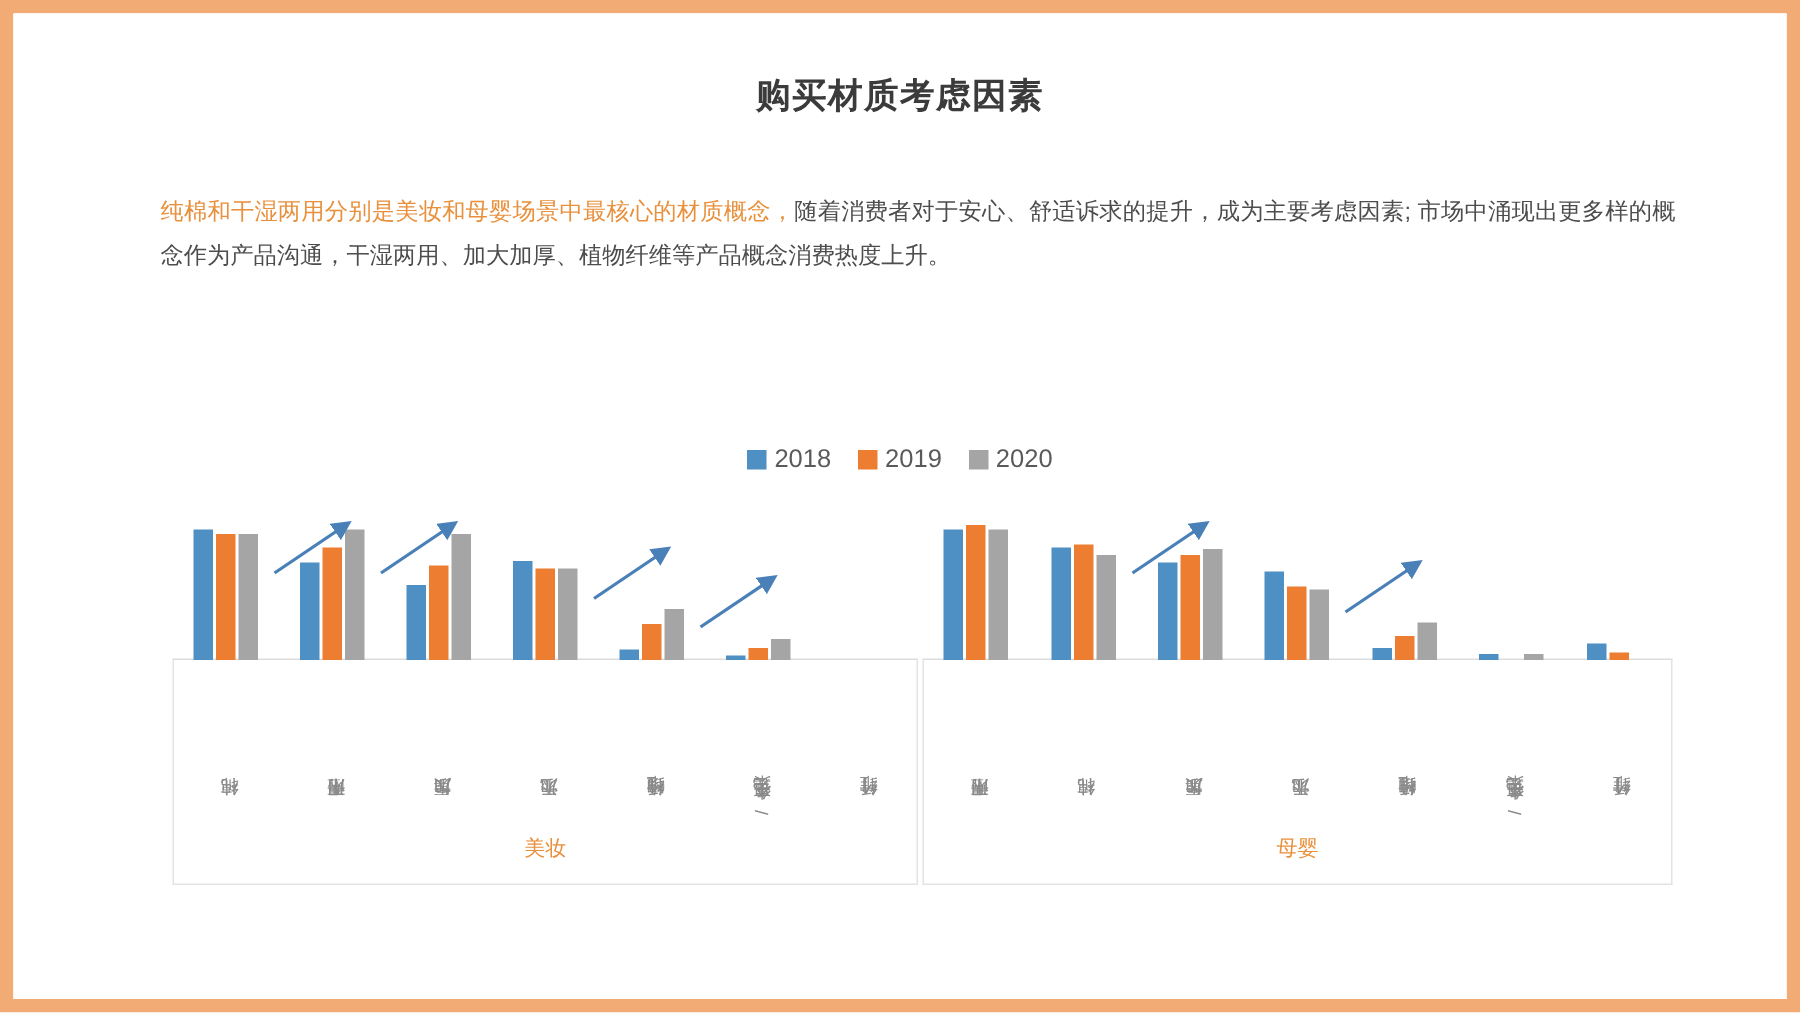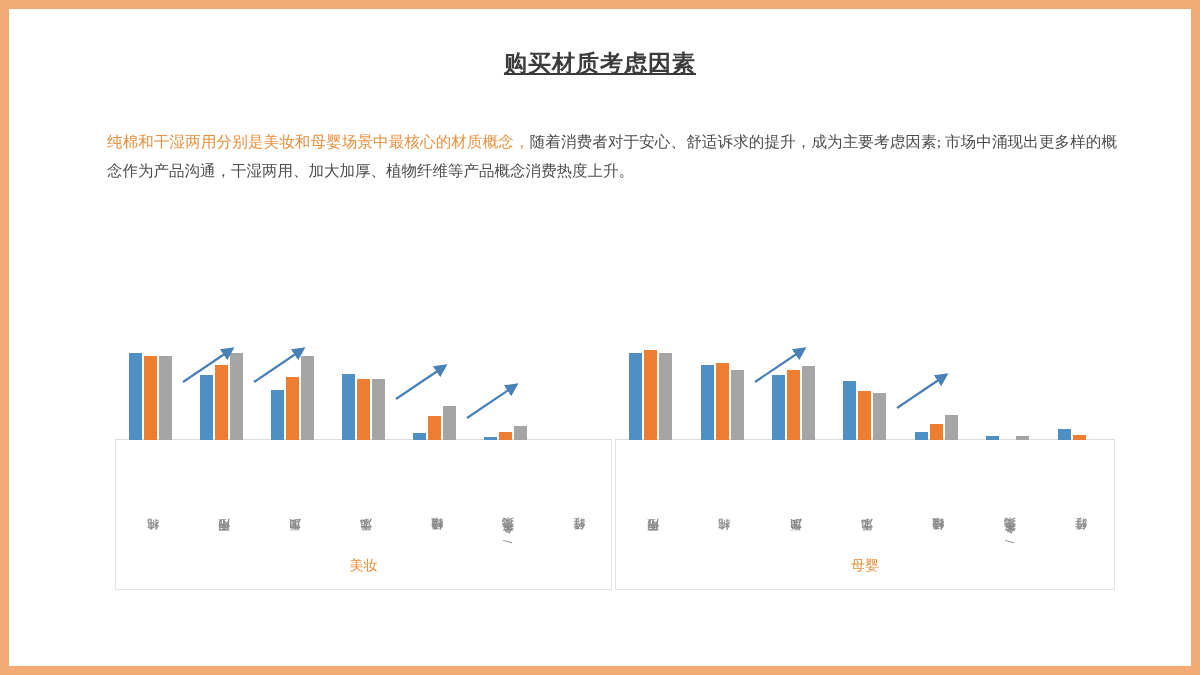--- a/index.html
+++ b/index.html
@@ -32,33 +32,31 @@
   .page-title {
     position: absolute;
     left: 0;
     right: 0;
     top: 33px;
     text-align: center;
     font-size: 23px;
     font-weight: bold;
     color: #3b3b3b;
     letter-spacing: 1px;
-    text-decoration: underline;
   }
 
   .lede {
     position: absolute;
     left: 92px;
     top: 112px;
     width: 1010px;
     font-size: 15.5px;
     line-height: 29px;
     color: #4d4d4d;
     text-align: justify;
-    font-family: Liberation Serif, serif;
   }
   .lede .hl { color: #e8903c; }
 
   .chart-title {
     position: absolute;
     left: 0; right: 0;
     top: 240px;
     text-align: center;
     font-size: 15px;
     color: #6d6d6d;
@@ -162,20 +160,34 @@
 <div class="slide">
  <div class="slide-inner">
 
   <div class="page-title">购买材质考虑因素</div>
 
   <div class="lede">
     <span class="hl">纯棉和干湿两用分别是美妆和母婴场景中最核心的材质概念，</span><span>随着消费者对于安心、舒适诉求的提升，成为主要考虑因素; 市场中涌现出更多样的概念作为产品沟通，干湿两用、加大加厚、植物纤维等产品概念消费热度上升。</span>
   </div>
 
 
+  <div class="legend" id="legend">
+        <div class="legend-item">
+          <span class="legend-swatch" style="background: rgb(78, 143, 196);"></span>
+          <span>2018</span>
+        </div>
+        <div class="legend-item">
+          <span class="legend-swatch" style="background: rgb(237, 125, 49);"></span>
+          <span>2019</span>
+        </div>
+        <div class="legend-item">
+          <span class="legend-swatch" style="background: rgb(165, 165, 165);"></span>
+          <span>2020</span>
+        </div>
+      </div>
 
   <div class="charts" id="charts">
         <div class="panel panel-left">
           <div class="panel-frame">
             <div class="cat-label" style="left: 28.5px;">纯棉</div>
             <div class="cat-label" style="left: 99.5px;">干湿两用</div>
             <div class="cat-label" style="left: 170.5px;">加大加厚</div>
             <div class="cat-label" style="left: 241.5px;">无添加</div>
             <div class="cat-label" style="left: 312.5px;">植物纤维</div>
             <div class="cat-label" style="left: 383.5px;">本色/无染色</div>

